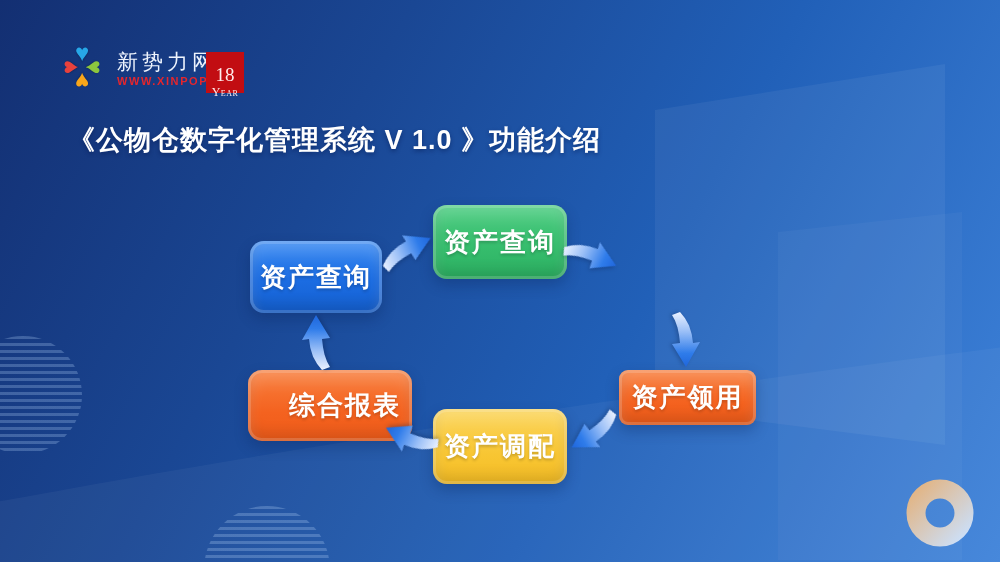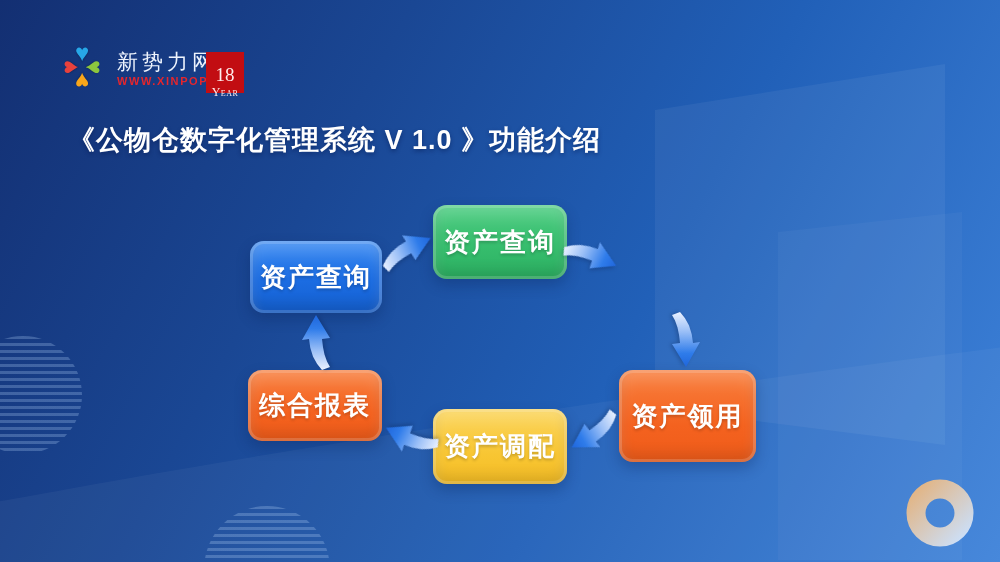--- a/index.html
+++ b/index.html
@@ -51,26 +51,26 @@
     box-shadow:0 6px 14px rgba(8,30,80,0.28),
       inset 0 0 0 3px rgba(255,255,255,0.16),
       inset 0 10px 16px rgba(255,255,255,0.18),
       inset 0 -8px 14px rgba(0,0,0,0.12);}
   .node-publish{left:250px;top:241px;width:132px;height:72px;
     background:linear-gradient(180deg,#3a8af2 0%,#1b6ce2 55%,#1560d0 100%);}
   .node-query{left:433px;top:205px;width:134px;height:74px;
     background:linear-gradient(180deg,#4ecd82 0%,#35bc6c 60%,#2cb062 100%);}
   .node-allocate{left:619px;top:242px;width:137px;height:71px;
     background:linear-gradient(180deg,#b77ff0 0%,#a163e2 60%,#9a58de 100%);}
-  .node-requisition{left:619px;top:370px;width:137px;height:92px;
-    background:linear-gradient(180deg,#f87f3e 0%,#f4621f 60%,#ef5c1a 100%);}
+  .node-requisition{left:619px;top:370px;width:137px;height:55px;
+    background:linear-gradient(180deg,#f87f3e 0%,#f4621f 60%,#ef5c1a 100%);border-radius:9px;}
   .node-dispose{left:433px;top:409px;width:134px;height:75px;
     background:linear-gradient(180deg,#fbd55c 0%,#f8c633 60%,#f5bd25 100%);}
   .node-report{left:248px;top:370px;width:134px;height:71px;
-    background:linear-gradient(180deg,#f87f3e 0%,#f4621f 60%,#ef5c1a 100%);}
+    background:linear-gradient(180deg,#f87f3e 0%,#f4621f 60%,#ef5c1a 100%);padding-left:30px;}
   
   .arrow{position:absolute;width:58px;height:30px;
     filter:drop-shadow(0 2px 2px rgba(5,25,70,0.3));}
   .a1{left:377px;top:234px;transform:rotate(-24deg);}
   .a2{left:563px;top:239px;transform:rotate(26deg);}
   .a3{left:657px;top:325px;transform:rotate(90deg);}
   .a4{left:566px;top:419px;transform:rotate(150deg);}
   .a5{left:381px;top:425px;transform:rotate(-153deg);}
   .a6{left:287px;top:327px;transform:rotate(-90deg);}
 </style>

